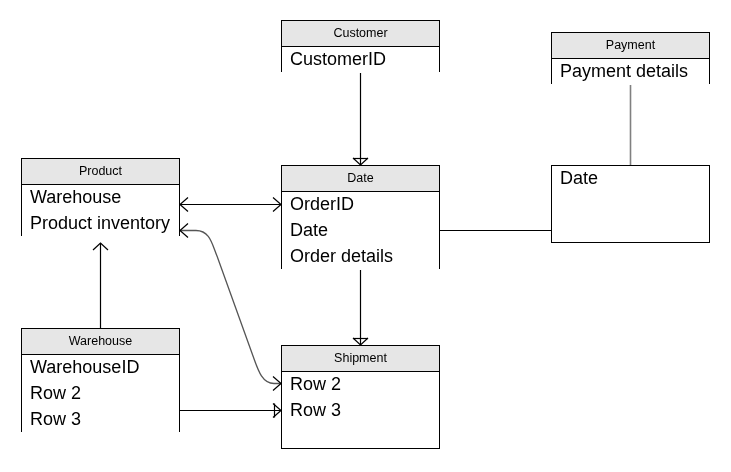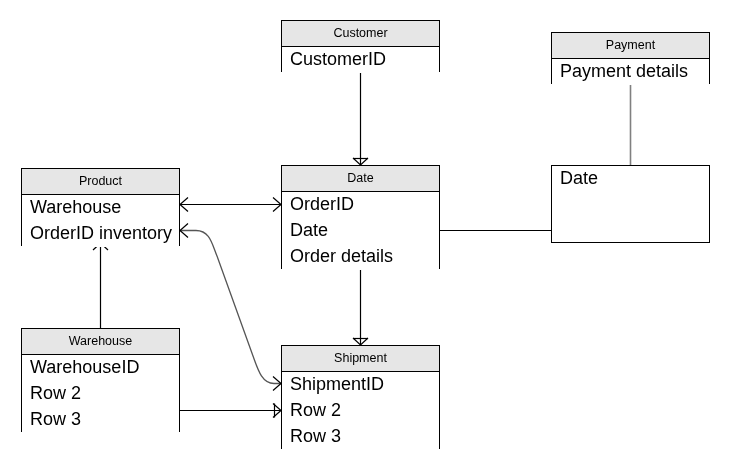--- a/index.html
+++ b/index.html
@@ -125,25 +125,25 @@
     </div>
   </div>
 
   <div class="entity" id="ent-payment" style="left: 551px; top: 32px; width: 159px; height: 52px;">
     <div class="entity-header">Payment</div>
     <div class="entity-body">
       <div class="attr-row">Payment details</div>
     </div>
   </div>
 
-  <div class="entity" id="ent-product" style="left: 21px; top: 168px; width: 159px; height: 78px;">
+  <div class="entity" id="ent-product" style="left: 21px; top: 158px; width: 159px; height: 78px;">
     <div class="entity-header">Product</div>
     <div class="entity-body">
       <div class="attr-row">Warehouse</div>
-      <div class="attr-row">OrderID inventory</div>
+      <div class="attr-row">Product inventory</div>
     </div>
   </div>
 
   <div class="entity" id="ent-order" style="left: 281px; top: 165px; width: 159px; height: 104px;">
     <div class="entity-header">Date</div>
     <div class="entity-body">
       <div class="attr-row">OrderID</div>
       <div class="attr-row">Date</div>
       <div class="attr-row">Order details</div>
     </div>
@@ -160,19 +160,18 @@
     <div class="entity-body">
       <div class="attr-row">WarehouseID</div>
       <div class="attr-row">Row 2</div>
       <div class="attr-row">Row 3</div>
     </div>
   </div>
 
   <div class="entity" id="ent-shipment" style="left: 281px; top: 345px; width: 159px; height: 104px;">
     <div class="entity-header">Shipment</div>
     <div class="entity-body">
-      <div class="attr-row">ShipmentID</div>
       <div class="attr-row">Row 2</div>
       <div class="attr-row">Row 3</div>
     </div>
   </div>
 
 </div>
 
 </body></html>

